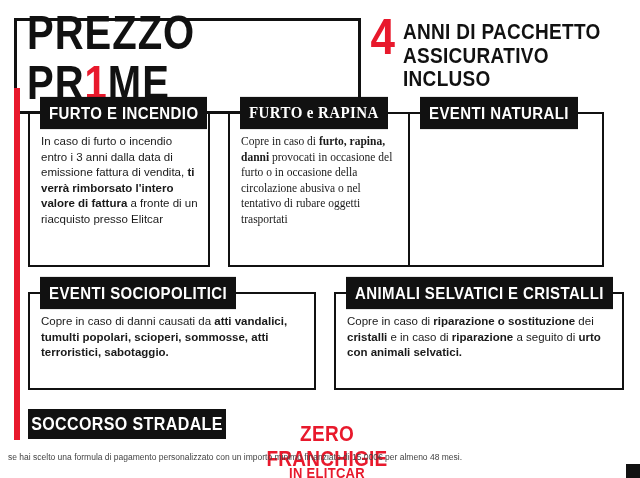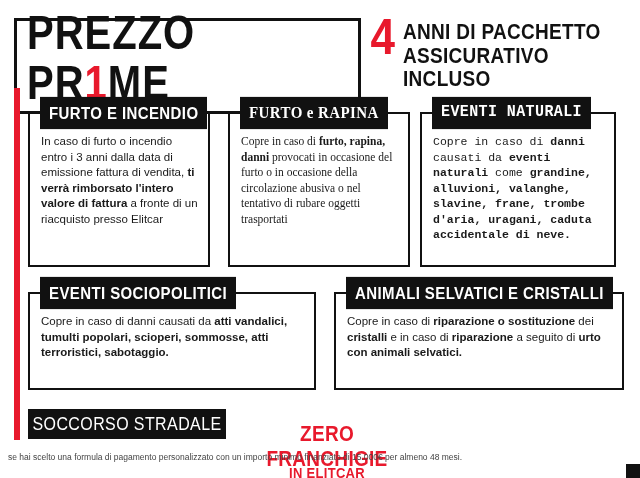--- a/index.html
+++ b/index.html
@@ -95,30 +95,30 @@
     padding: 20px 10px 8px 11px;
     font-size: 11.5px;
     line-height: 15.5px;
     color: #1a1a1a;
   }
   .card-body b { font-weight: bold; }
 
   
   #c-furto-incendio { left: 28px;  top: 112px; width: 182px; height: 155px; }
   #c-furto-rapina   { left: 228px; top: 112px; width: 182px; height: 155px; font-family: Liberation Serif, serif; }
-  #c-eventi-nat     { left: 420px; top: 112px; width: 196px; height: 155px; font-family: Liberation Mono, monospace; }
+  #c-eventi-nat     { left: 408px; top: 112px; width: 196px; height: 155px; }
   #c-sociopolitici  { left: 28px;  top: 292px; width: 288px; height: 98px; }
   #c-animali        { left: 334px; top: 292px; width: 290px; height: 98px; }
 
   
   .banner {
     position: absolute;
     background: #111;
     color: #fff;
-    font-weight: normal;
+    font-weight: bold;
     text-align: center;
     letter-spacing: 0.4px;
   }
   #b-soccorso {
     left: 28px; top: 409px; width: 198px; height: 30px;
     font-size: 16px; line-height: 30px;
   }
   #b-auto {
     left: 452px; top: 409px; width: 172px; height: 30px;
     font-size: 15px; line-height: 30px;
@@ -182,21 +182,20 @@
     <div class="card-body">In caso di furto o incendio entro i 3 anni dalla data di emissione fattura di vendita, <b>ti verrà rimborsato l'intero valore di fattura</b> a fronte di un riacquisto presso Elitcar</div>
   </div>
 
   <div class="card" id="c-furto-rapina">
     <div class="card-head">FURTO e RAPINA</div>
     <div class="card-body">Copre in caso di <b>furto, rapina, danni</b> provocati in occasione del furto o in occasione della circolazione abusiva o nel tentativo di rubare oggetti trasportati</div>
   </div>
 
   <div class="card" id="c-eventi-nat">
     <div class="card-head">EVENTI NATURALI</div>
-    <div class="card-body">Copre in caso di <b>danni</b> causati da <b>eventi naturali</b> come <b>grandine, alluvioni, valanghe, slavine, frane, trombe d'aria, uragani, caduta accidentale di neve.</b></div>
   </div>
 
   <div class="card" id="c-sociopolitici">
     <div class="card-head">EVENTI SOCIOPOLITICI</div>
     <div class="card-body">Copre in caso di danni causati da <b>atti vandalici, tumulti popolari, scioperi, sommosse, atti terroristici, sabotaggio.</b></div>
   </div>
 
   <div class="card" id="c-animali">
     <div class="card-head">ANIMALI SELVATICI E CRISTALLI</div>
     <div class="card-body">Copre in caso di <b>riparazione o sostituzione</b> dei <b>cristalli</b> e in caso di <b>riparazione</b> a seguito di <b>urto con animali selvatici.</b></div>

